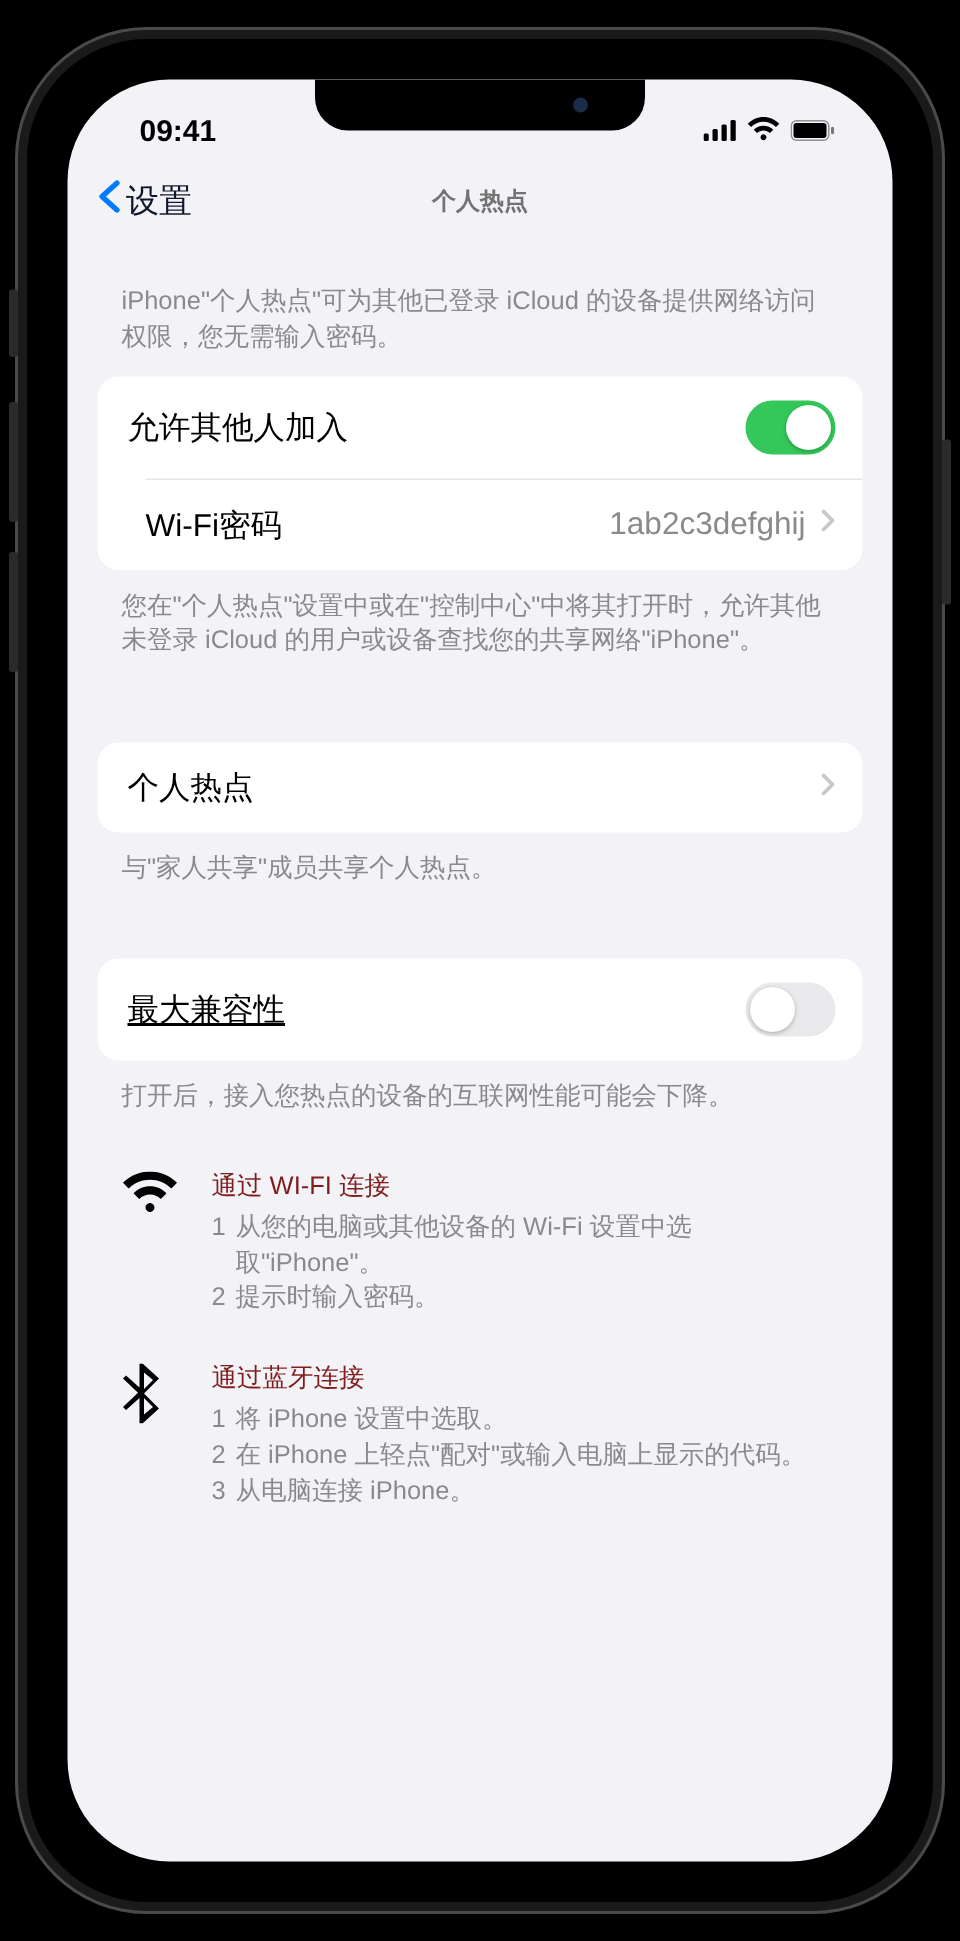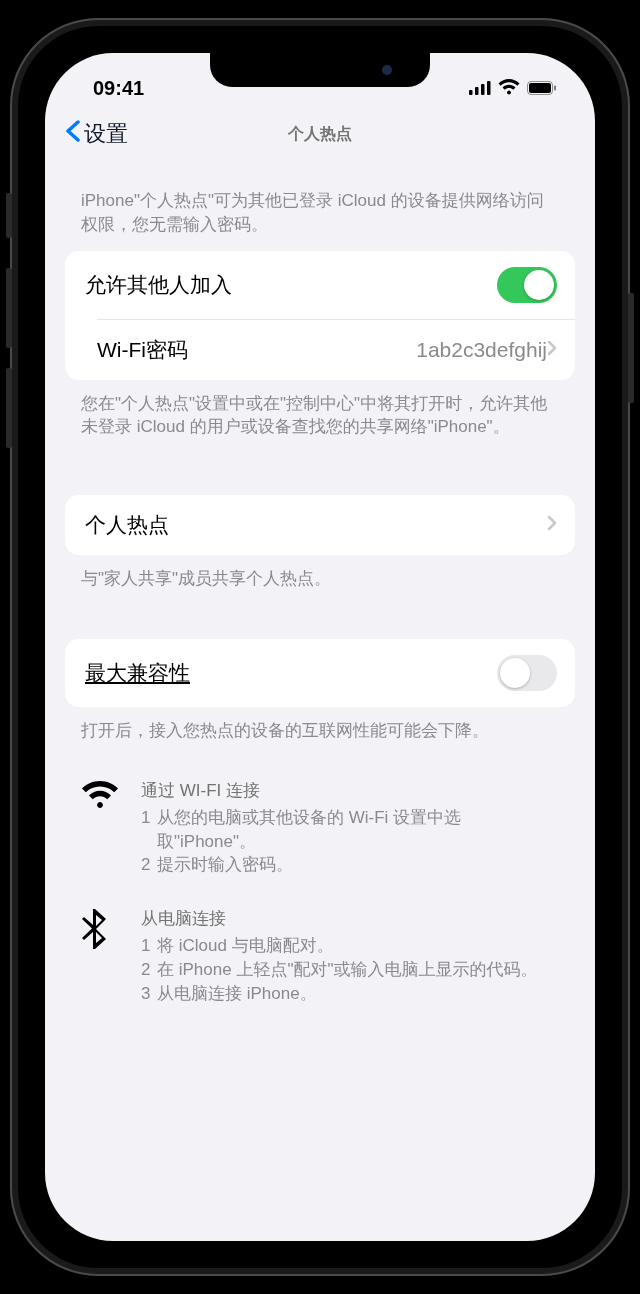--- a/index.html
+++ b/index.html
@@ -114,21 +114,21 @@
     .card.mt2 { margin-top: 40px; text-decoration: underline; }
     .row {
       display: flex;
       align-items: center;
       justify-content: space-between;
       padding: 16px 18px 16px 20px;
       min-height: 58px;
     }
     .row + .row { border-top: 1px solid #e5e5ea; margin-left: 32px; padding-left: 0; }
     .row-label { font-size: 21px; }
-    .row-right { display: flex; align-items: center; }
+    .row-right { display: flex; align-items: center; gap: 10px; }
     .row-value { color: #8a8a8e; font-size: 21px; }
     .chevron { color: #c7c7cc; }
     .switch {
       width: 60px; height: 36px; border-radius: 18px; position: relative;
       transition: background .2s;
     }
     .switch.on { background: #34c759; }
     .switch.off { background: #e9e9eb; }
     .switch-knob {
       position: absolute; top: 3px; width: 30px; height: 30px;
@@ -136,21 +136,21 @@
       box-shadow: 0 1px 3px rgba(0,0,0,.25);
     }
     .switch.on .switch-knob { right: 3px; }
     .switch.off .switch-knob { left: 3px; }
     .instructions {
       padding: 28px 16px 0;
     }
     .instr-block { display: flex; gap: 20px; margin-bottom: 30px; }
     .instr-icon { width: 40px; flex-shrink: 0; padding-top: 2px; color:#000;}
     .instr-text { flex: 1; }
-    .instr-title { color: #737373; font-size: 17px; margin-bottom: 4px; }
+    .instr-title { color: #7f1d1d; font-size: 17px; margin-bottom: 4px; }
     .instr-line { color: #8a8a8e; font-size: 17px; line-height: 1.4; display: flex; }
     .instr-num { width: 16px; flex-shrink: 0; }
   </style>
 </head>
 <body>
 
 <div class="device-frame">
   <div class="device-side-btn btn-left-1"></div>
   <div class="device-side-btn btn-left-2"></div>
   <div class="device-side-btn btn-left-3"></div>
@@ -268,24 +268,24 @@
           </div>
         </div>
 
         <div class="instr-block">
           <div class="instr-icon">
             <svg width="26" height="40" viewBox="0 0 26 40">
                 <path d="M12 0 L12 16 L3 8 L1 10 L11 19.5 L1 29 L3 31 L12 23 L12 40 L14 40 L25 30 L15 20 L25 10 L14 0 Z M15 6 L21 11 L15 17 Z M15 23 L21 29 L15 34 Z" fill="#000"></path>
               </svg>
           </div>
           <div class="instr-text">
-            <div class="instr-title">从电脑连接</div>
+            <div class="instr-title">通过蓝牙连接</div>
             <div class="instr-line">
                 <span class="instr-num">1</span>
-                <span>将 iCloud 与电脑配对。</span>
+                <span>将 iPhone 设置中选取。</span>
               </div>
             <div class="instr-line">
                 <span class="instr-num">2</span>
                 <span>在 iPhone 上轻点"配对"或输入电脑上显示的代码。</span>
               </div>
             <div class="instr-line">
                 <span class="instr-num">3</span>
                 <span>从电脑连接 iPhone。</span>
               </div>
           </div>

